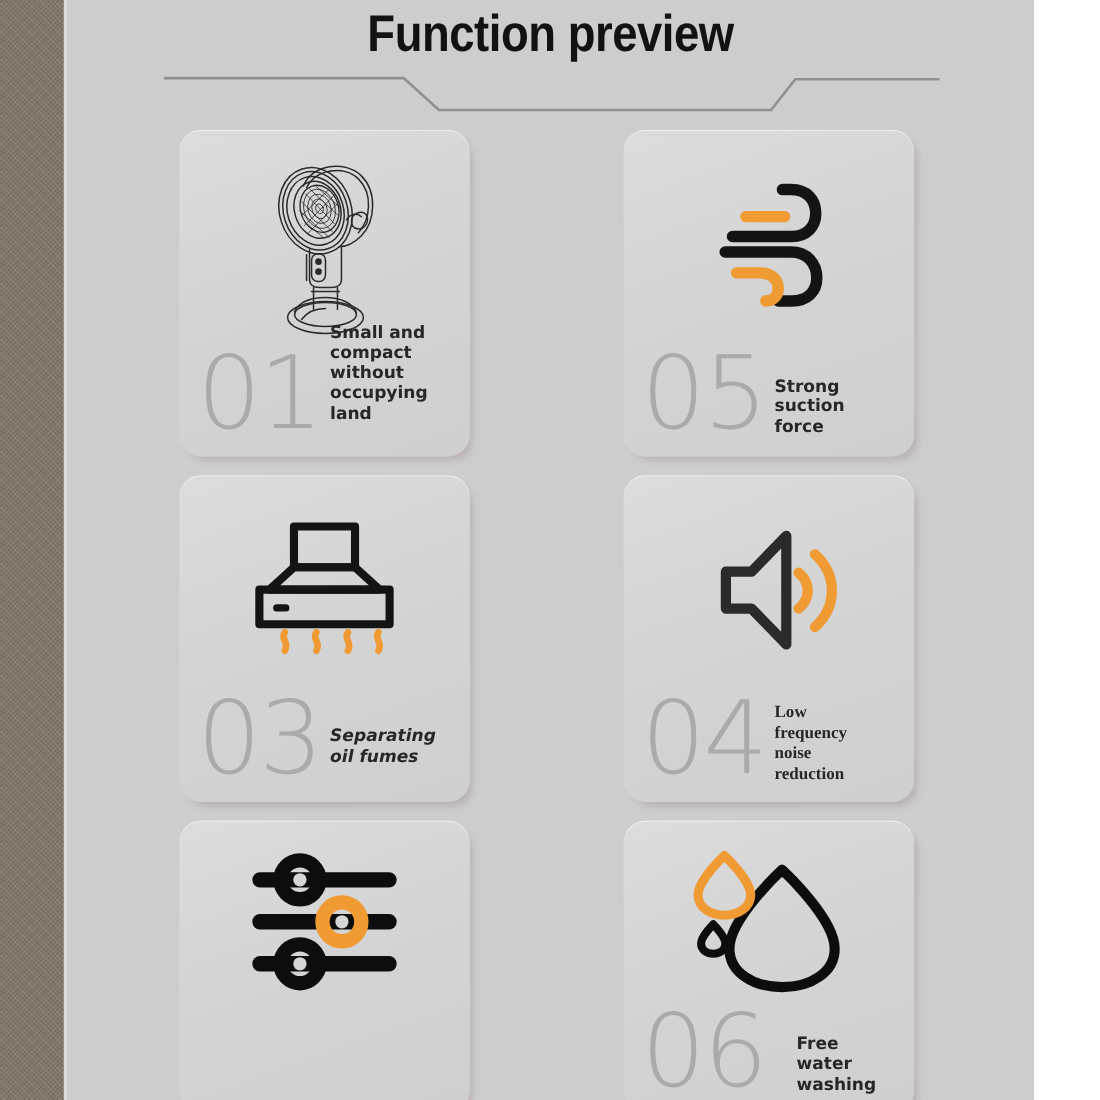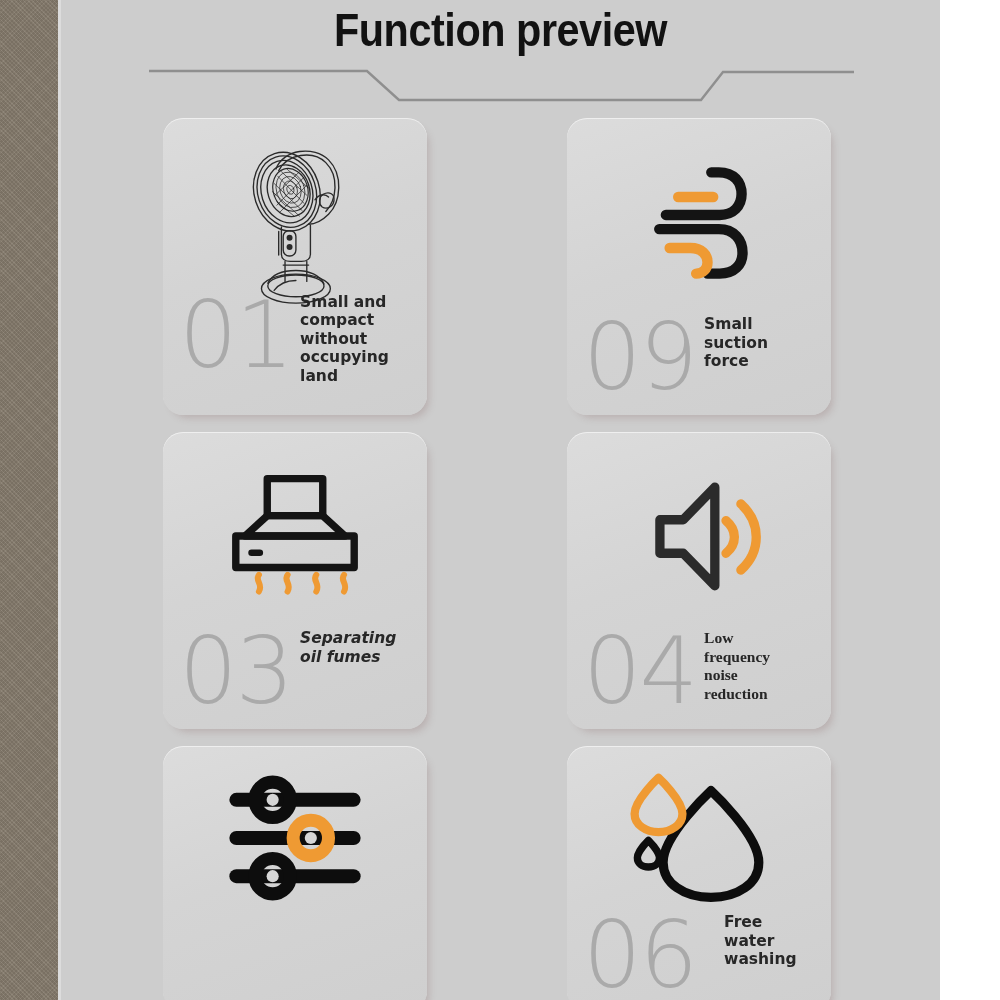--- a/index.html
+++ b/index.html
@@ -83,21 +83,21 @@
     position: absolute;
     left: 0; right: 0; top: 14px;
     height: 180px;
     display: flex; align-items: center; justify-content: center;
   }
   .card.short .icon-wrap { height: 160px; top: 12px; }
 
   .footer {
     position: absolute;
     left: 16px; right: 12px; bottom: 14px;
-    display: flex; align-items: flex-start;
+    display: flex; align-items: flex-end;
   }
   .card.short .footer { bottom: 12px; }
 
   .num {
     font-family: "DejaVu Sans", sans-serif;
     font-weight: 300;
     font-size: 92px;
     line-height: 86px;
     color: #aaaaaa;
     letter-spacing: -2px;
@@ -206,22 +206,22 @@
 
                 <path d="M33 72 L96 72 C112 72 121 83 121 97 C121 110 112 119 97 119 L84 119" stroke="#141414"></path>
 
                 <path d="M53 38 L90 38" stroke="#ef9a33"></path>
 
                 <path d="M44 92 L66 92 C78 92 84 99 84 107 C84 114 79 119 72 119" stroke="#ef9a33"></path>
               </g>
             </svg>
           </div>
           <div class="footer">
-            <div class="num">09</div>
-            <div class="caption">Small
+            <div class="num">05</div>
+            <div class="caption">Strong
 suction
 force</div>
           </div>
         </div>
 
       </div>
 
       <div class="row r2">
 
         <div class="card c3">

